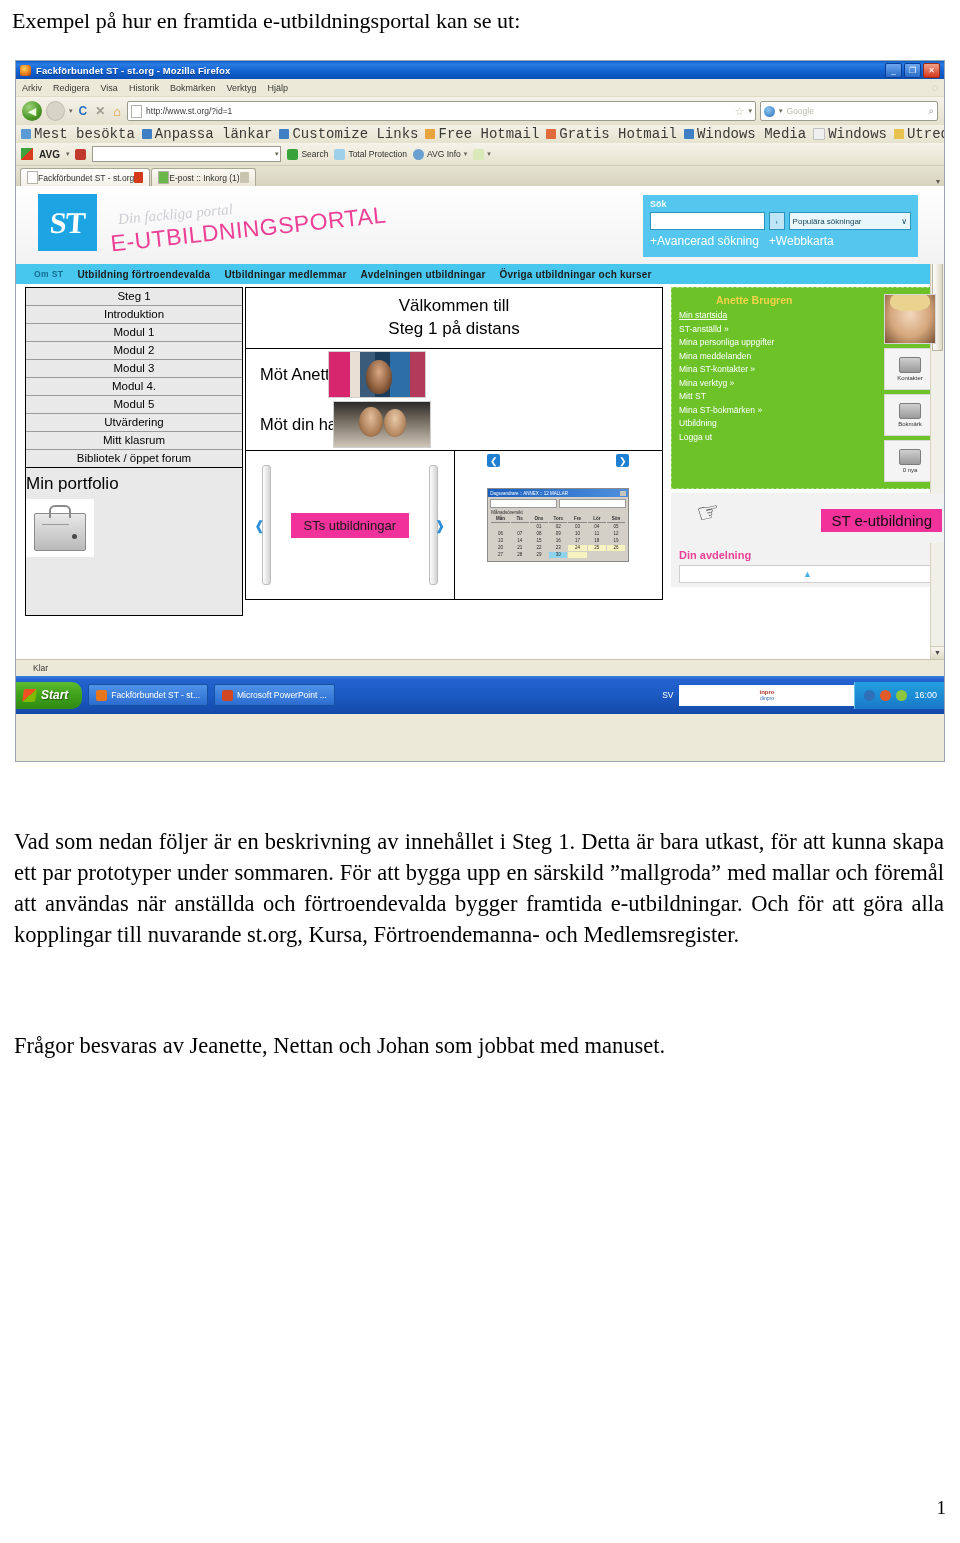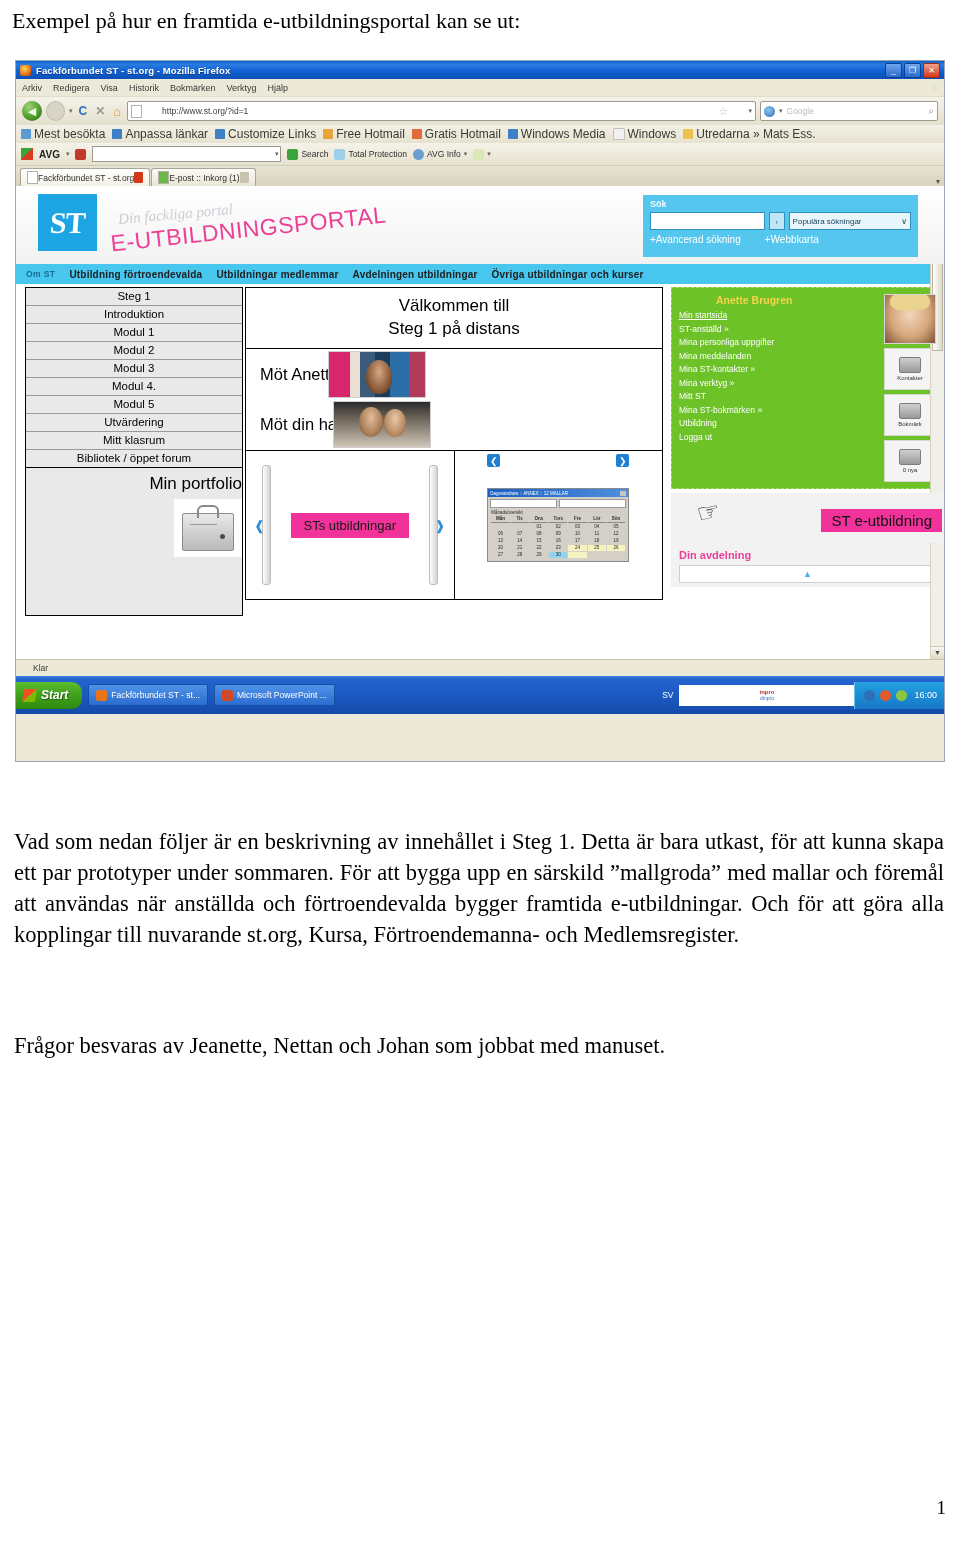--- a/index.html
+++ b/index.html
@@ -165,21 +165,21 @@
   .nt-home { color: #e09a2a; font-size: 13px; }
   .urlbar {
     flex: 1 1 auto;
     height: 18px;
     background: #fff;
     border: 1px solid #9c9a8e;
     border-radius: 2px;
     display: flex;
     align-items: center;
     padding: 0 3px;
-    gap: 20px;
+    gap: 4px;
     min-width: 0;
   }
   .url-favicon {
     width: 9px; height: 11px; background: #fff;
     border: 1px solid #b4b2a6; flex: 0 0 auto;
   }
   .url-text {
     font-family: "Liberation Sans", sans-serif;
     font-size: 8.5px;
     color: #3b3b38;
@@ -214,22 +214,22 @@
     background: linear-gradient(to bottom,#f3f1e6,#e6e2cf);
     display: flex;
     align-items: center;
     padding-left: 5px;
     gap: 7px;
     overflow: hidden;
   }
   .bm { display: flex; align-items: center; gap: 3px; flex: 0 0 auto; }
   .bm-ico { width: 10px; height: 10px; border-radius: 1px; flex: 0 0 auto; }
   .bm-label {
-    font-family: Liberation Sans, sans-serif;
-    font-size: 12px;
+    font-family: Liberation Mono, monospace;
+    font-size: 14px;
     color: #3a3a36;
     white-space: nowrap;
   }
 
   
   .avgbar {
     height: 22px;
     background: linear-gradient(to bottom,#f5f3ea,#e6e2cf);
     display: flex;
     align-items: center;
@@ -381,40 +381,41 @@
     width: 122px; height: 16px;
     background: #e9f6fc; border: 1px solid #2b93bd;
     display: flex; align-items: center; justify-content: space-between;
     padding: 0 3px;
     font-family: "Liberation Sans", sans-serif;
     font-size: 8px; color: #15465e;
   }
   .sp-links {
     margin-top: 4px;
     font-family: "Liberation Sans", sans-serif;
-    font-size: 10px;
+    font-size: 12px;
     color: #ffffff;
-    display: flex; gap: 24px;
+    display: flex; gap: 10px;
   }
 
   
   .sitenav {
     height: 20px;
     background: #47c6ee;
     display: flex;
     align-items: center;
     padding-left: 10px;
     gap: 14px;
   }
   .sn-om {
     font-family: "Liberation Sans", sans-serif;
     font-size: 8.5px;
     font-weight: bold;
     color: #176d90;
     letter-spacing: .4px;
+    margin-left: 8px;
   }
   .sn-item {
     font-family: "Liberation Sans", sans-serif;
     font-size: 10px;
     font-weight: bold;
     color: #1d1d1d;
     letter-spacing: .2px;
     white-space: nowrap;
   }
 
@@ -444,21 +445,21 @@
   }
   .menu-item:last-child { border-bottom: none; }
 
   .portfolio-box {
     border: 1px solid #000;
     border-top: none;
     background: #e9e9e9;
     height: 148px;
     display: flex;
     flex-direction: column;
-    align-items: flex-end;
+    align-items: flex-start;
     padding-top: 6px;
     box-sizing: border-box;
   }
   .portfolio-title {
     font-family: "Liberation Sans", sans-serif;
     font-size: 17px;
     color: #000;
   }
   .briefcase {
     margin-top: 5px;

